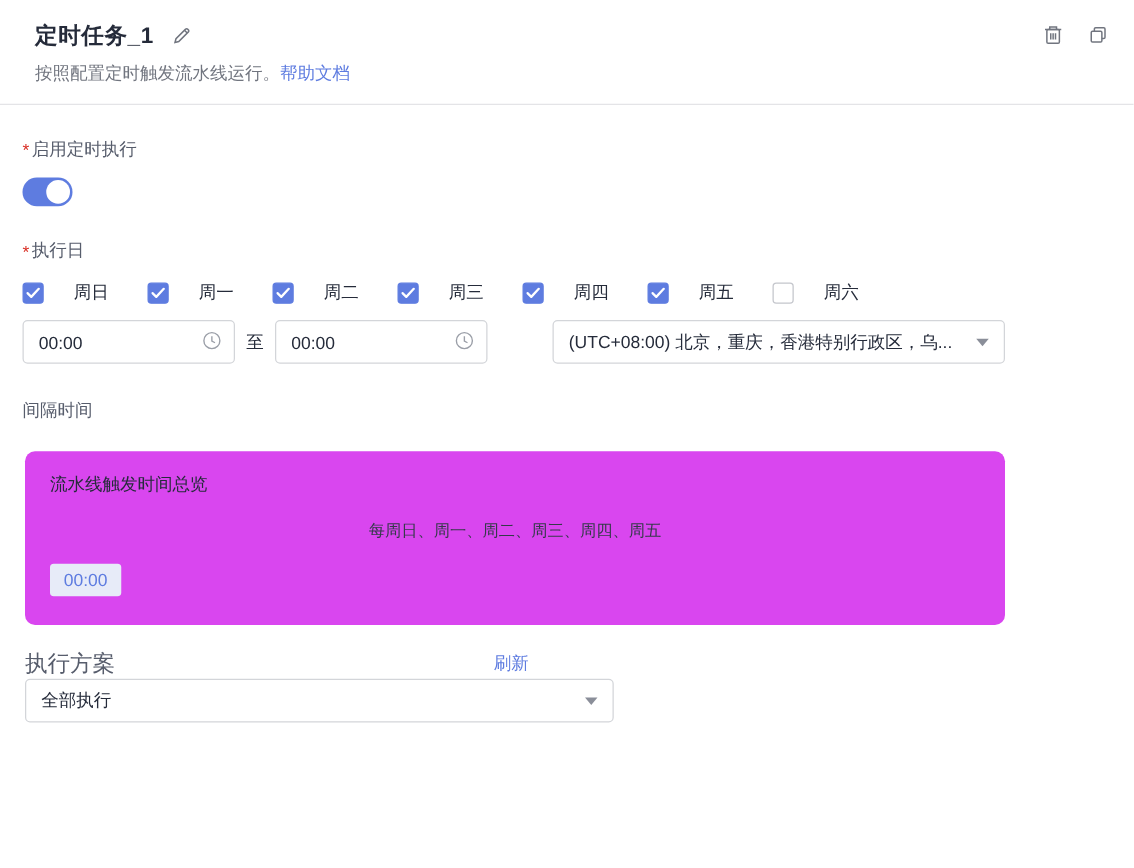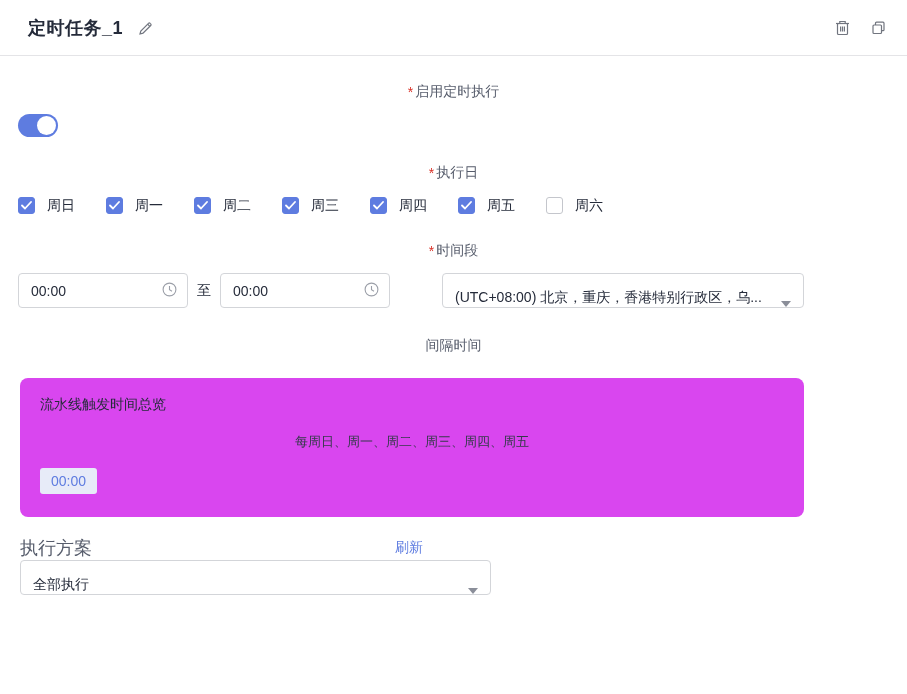--- a/index.html
+++ b/index.html
@@ -12,51 +12,51 @@
   .page-title { font-size:18px; font-weight:700; color:#252b3a; letter-spacing:0.5px; }
   .edit-icon { margin-left:14px; cursor:pointer; display:inline-flex; }
   .header-actions { margin-left:auto; display:flex; align-items:center; gap:19px; }
   .icon-btn { cursor:pointer; display:inline-flex; }
   .subtitle-row { margin-top:10px; font-size:14px; color:#71757f; }
   .link { color:#5e7ce0; cursor:pointer; text-decoration:none; }
   .divider { margin-top:15px; border-bottom:1px solid #e4e4e7; }
 
   
   .form { padding:0 18px; }
-  .field-label { margin-top:27px; font-size:14px; color:#575d6c;text-align:center; }
+  .field-label { margin-top:27px; font-size:14px; color:#575d6c; }
   .req { color:#d93026; margin-right:2px; position:relative; top:1px; }
 
   
   .switch { margin-top:13px; width:40px; height:23px; border-radius:12px; background:#c2c6cc;
     position:relative; cursor:pointer; }
   .switch.checked { background:#5e7ce0; }
   .switch .knob { position:absolute; top:2px; left:2px; width:19px; height:19px; border-radius:50%;
     background:#fff; transition:left .2s; }
   .switch.checked .knob { left:19px; }
 
   
   .days-row { margin-top:15px; display:flex; align-items:center; gap:31px; }
-  .day-item { display:flex; align-items:flex-start; gap:12px; cursor:pointer; }
+  .day-item { display:flex; align-items:flex-end; gap:24px; cursor:pointer; }
   .checkbox { width:17px; height:17px; border-radius:3px; border:1px solid #c4c6cc; background:#fff;
     display:flex; align-items:center; justify-content:center; flex:0 0 auto; }
   .day-item.checked .checkbox { background:#5e7ce0; border-color:#5e7ce0; }
   .checkbox svg { display:none; }
   .day-item.checked .checkbox svg { display:block; }
   .day-label { color:#252b3a; }
 
   
   .row { display:flex; align-items:center; margin-top:13px; }
   .time-input { width:170px; height:35px; border:1px solid #d3d5d9; border-radius:4px; background:#fff;
     display:flex; align-items:center; padding:0 10px 0 12px; }
   .time-input input { border:none; outline:none; flex:1; font-size:14px; color:#252b3a; min-width:0;
     font-family:inherit; background:transparent; }
   .clock { flex:0 0 auto; }
   .to-label { margin:0 9px; color:#252b3a; }
   .select { height:35px; border:1px solid #d3d5d9; border-radius:4px; background:#fff; cursor:pointer;
-    display:flex; align-items:flex-end; padding:0 12px; color:#252b3a; }
+    display:flex; align-items:center; padding:0 12px; color:#252b3a; }
   .select .caret { margin-left:auto; width:0; height:0; border-left:5px solid transparent;
     border-right:5px solid transparent; border-top:6px solid #8a8e99; }
   .tz-select { width:362px; margin-left:52px; }
   .tz-select .txt { white-space:nowrap; overflow:hidden; }
 
   
   .panel { margin:23px 0 0 2px; width:784px; background:#d946ef; border-radius:8px; padding:18px 20px 23px; }
   .panel-title { font-size:14px; color:#252b3a; }
   .panel-days { margin-top:19px; font-size:13px; color:#343a4a;text-align:center; }
   .time-chip { display:inline-block; margin-top:17px; padding:5px 11px; background:#e7ebf8;
@@ -89,20 +89,23 @@
         </svg>
       </span>
       <span class="icon-btn">
         <svg width="17" height="17" viewBox="0 0 17 17" fill="none" stroke="#71757f" stroke-width="1.2">
           <path d="M5.5 5 V3.2 A1 1 0 0 1 6.5 2.2 H13 A1 1 0 0 1 14 3.2 V9.7 A1 1 0 0 1 13 10.7 H11.4"></path>
           <rect x="3" y="5" width="8.5" height="8.5" rx="1"></rect>
         </svg>
       </span>
     </span>
   </div>
+  <div class="subtitle-row">
+    <span>按照配置定时触发流水线运行。</span><a class="link" href="#">帮助文档</a>
+  </div>
 </div>
 <div class="divider"></div>
 
 <div class="form">
 
   <div class="field-label">
     <span class="req">*</span><span>启用定时执行</span>
   </div>
   <div class="switch checked">
     <div class="knob"></div>
@@ -159,23 +162,20 @@
           </svg>
         </span>
       <span class="day-label">周五</span>
     </label>
     <label class="day-item">
       <span class="checkbox"></span>
       <span class="day-label">周六</span>
     </label>
   </div>
 
-  <div class="field-label">
-    <span class="req">*</span><span>时间段</span>
-  </div>
   <div class="row">
     <div class="time-input">
       <input type="text" value="00:00" style="">
       <span class="clock">
         <svg width="15" height="15" viewBox="0 0 15 15" fill="none" stroke="#9b9fa8" stroke-width="1.1">
             <circle cx="7.5" cy="7.5" r="6.4"></circle>
             <path d="M7.5 4 V7.8 L10 9.2"></path>
           </svg>
       </span>
     </div>

